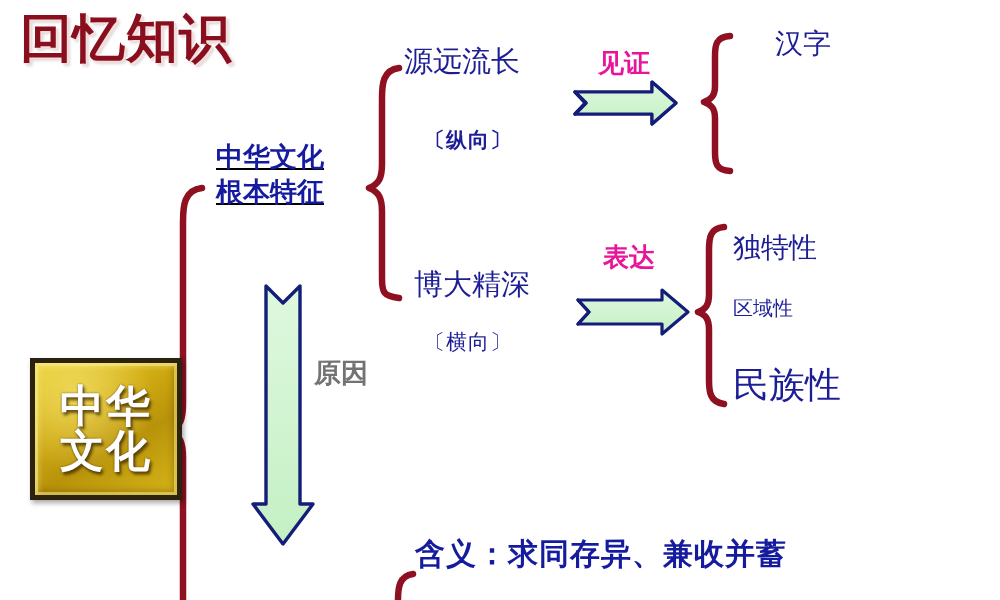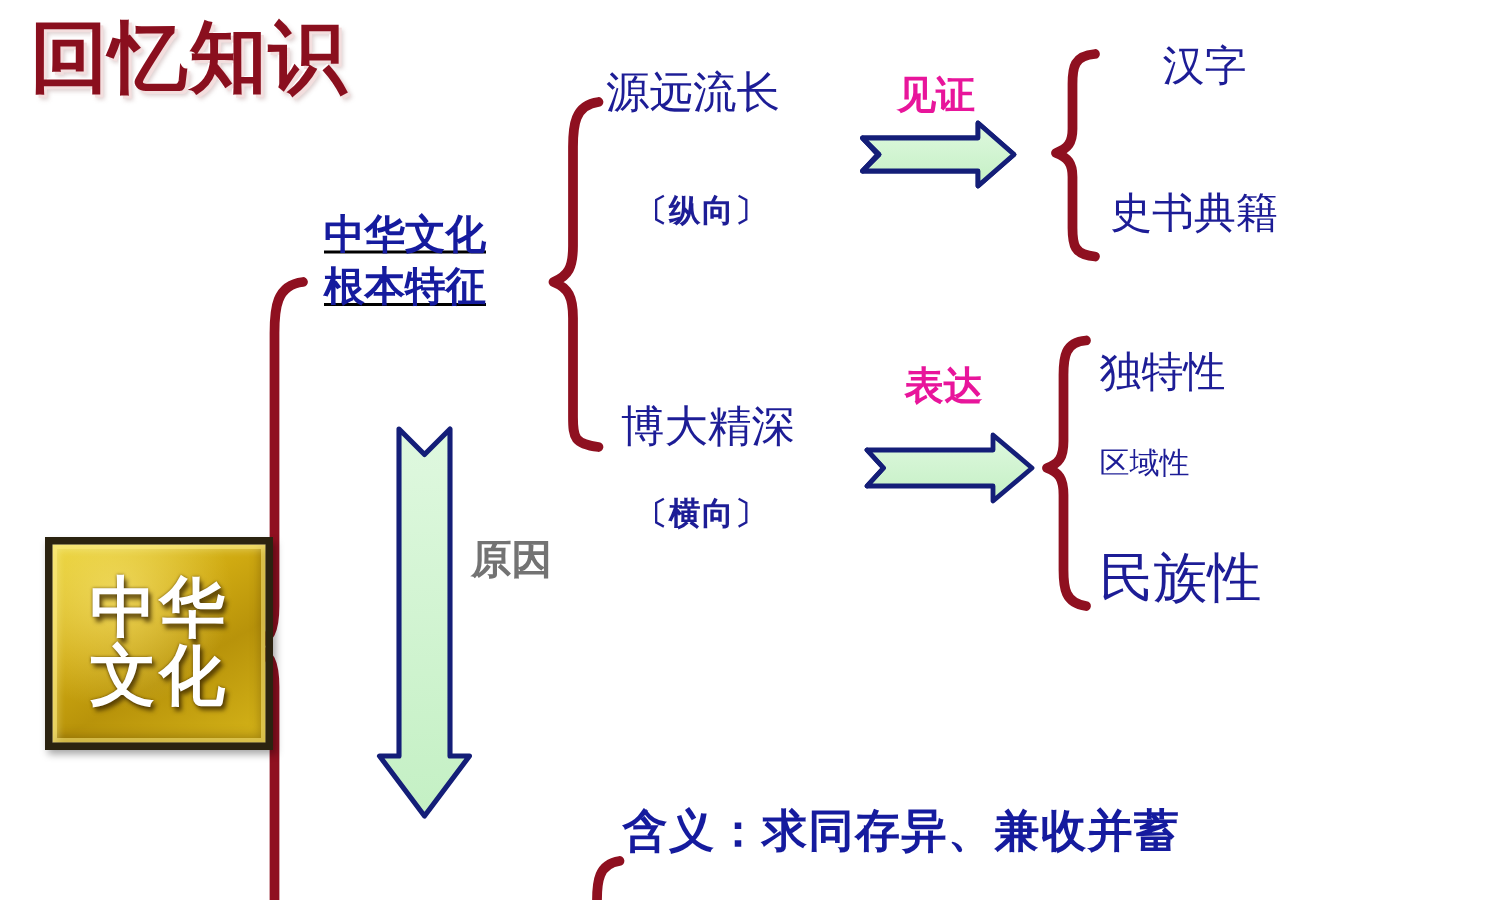--- a/index.html
+++ b/index.html
@@ -62,21 +62,21 @@
   .n-center{
     left:216px; top:140px;
     font-size:27px; line-height:1.28;
     text-align:left;
     text-shadow:1px 1px 0 rgba(255,255,255,.85);
     text-decoration:underline;
   }
   .n-yyc  { left:404px; top:42px;  font-size:29px; }
   .n-zong { left:424px; top:126px; font-size:21px; font-weight:bold; letter-spacing:1px;}
   .n-bdj  { left:414px; top:265px; font-size:29px; }
-  .n-heng { left:424px; top:328px; font-size:21px; font-weight:bold; letter-spacing:1px;}
+  .n-heng { left:424px; top:328px; font-size:21px; font-weight:normal; letter-spacing:1px;}
 
   .n-jz   { left:598px; top:46px;  font-size:26px; }
   .n-bd   { left:603px; top:240px; font-size:26px; }
   .n-yy   { left:314px; top:355px; font-size:27px; }
 
   .r-hz   { left:775px; top:25px;  font-size:28px; }
   .r-ssdj { left:740px; top:123px; font-size:28px; }
   .r-dts  { left:733px; top:229px; font-size:28px; }
   .r-qys  { left:733px; top:295px; font-size:20px;text-align:center; }
   .r-mzs  { left:733px; top:361px; font-size:36px; }
@@ -170,21 +170,20 @@
   <div class="abs n-center">
     <div class="blue-bold">中华文化</div>
     <div class="blue-bold">根本特征</div>
   </div>
 
   <div class="abs n-yyc navy">源远流长</div>
   <div class="abs n-zong navy">〔纵向〕</div>
   <div class="abs n-jz magenta">见证</div>
 
   <div class="abs r-hz navy">汉字</div>
-  <div class="abs r-ssdj navy">史书典籍</div>
 
   <div class="abs n-bdj navy">博大精深</div>
   <div class="abs n-heng navy">〔横向〕</div>
   <div class="abs n-bd magenta">表达</div>
 
   <div class="abs r-dts navy">独特性</div>
   <div class="abs r-qys navy">区域性</div>
   <div class="abs r-mzs navy">民族性</div>
 
   <div class="abs n-yy crimson">原因</div>

